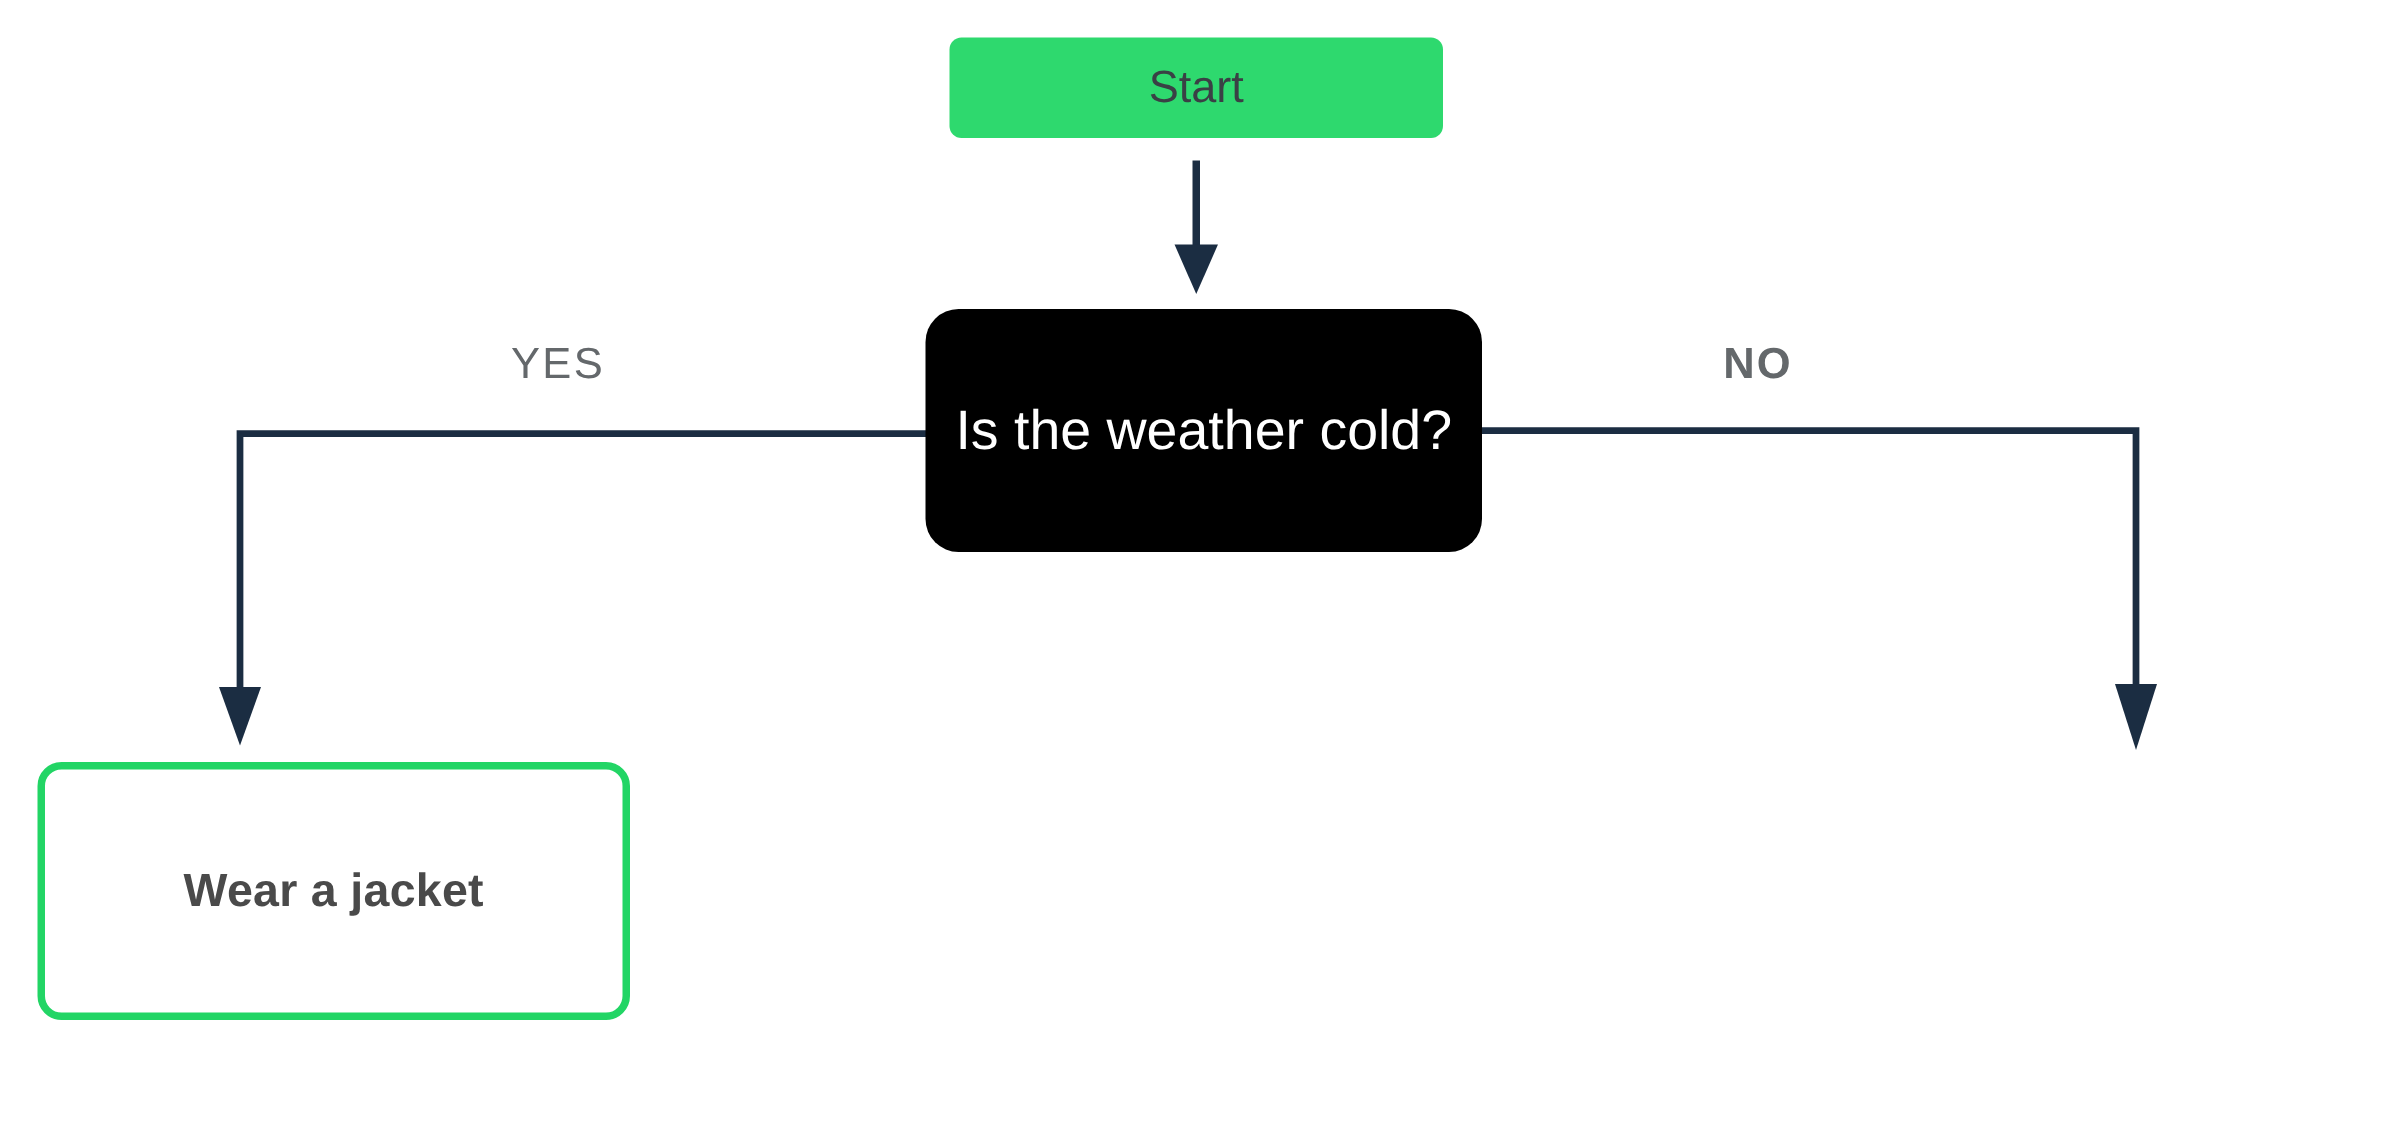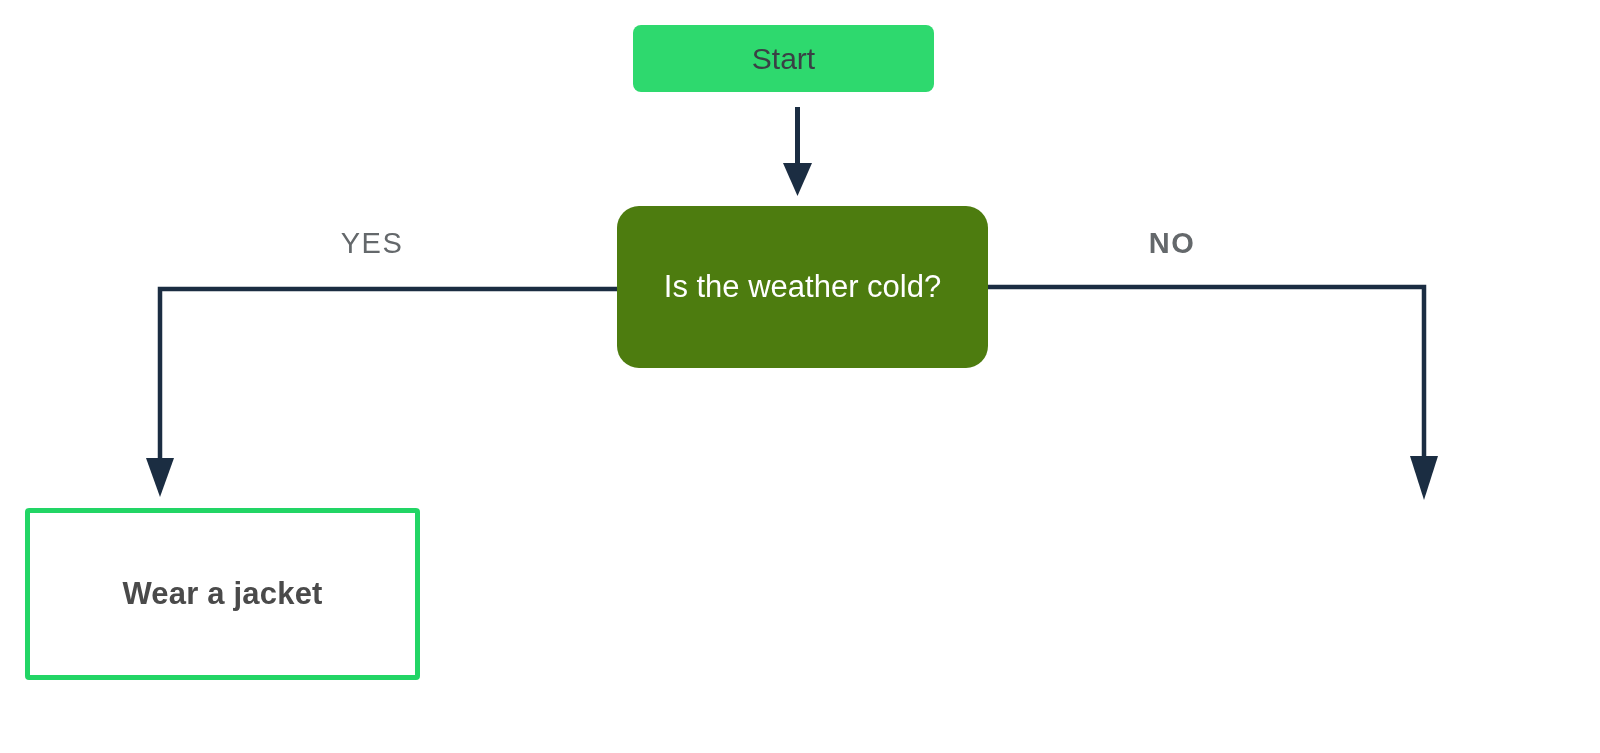--- a/index.html
+++ b/index.html
@@ -13,31 +13,31 @@
   .connector-layer {
     position:absolute; left:0; top:0; width:1600px; height:753px;
   }
   .node {
     position:absolute;
     display:flex; align-items:center; justify-content:center;
     box-sizing:border-box;
     text-align:center;
   }
   .node-start {
-    left:633px; top:25px; width:301px; height:67px;
+    left:633px; top:25px; width:329px; height:67px;
     background:#2ED96E; border-radius:8px;
     color:#3A4045; font-size:30px; font-weight:400;align-items:center;
   }
   .node-decision {
     left:617px; top:206px; width:371px; height:162px;
-    background:#4d7c0f; border-radius:22px;
-    color:#FFFFFF; font-size:31px; font-weight:400;
+    background:#000000; border-radius:22px;
+    color:#FFFFFF; font-size:37px; font-weight:400;
   }
   .node-outcome {
-    background:#FFFFFF; border-radius:4px;
+    background:#FFFFFF; border-radius:16px;
     color:#4A4A4A; font-size:31px; font-weight:700;
     letter-spacing:0.2px;
   }
   .node-outcome-yes {
     left:25px; top:508px; width:395px; height:172px;
     border:5px solid #22D565;
   }
   .node-outcome-no {
     left:1157px; top:507px; width:396px; height:171px;
     border:5px solid #F2691F;

